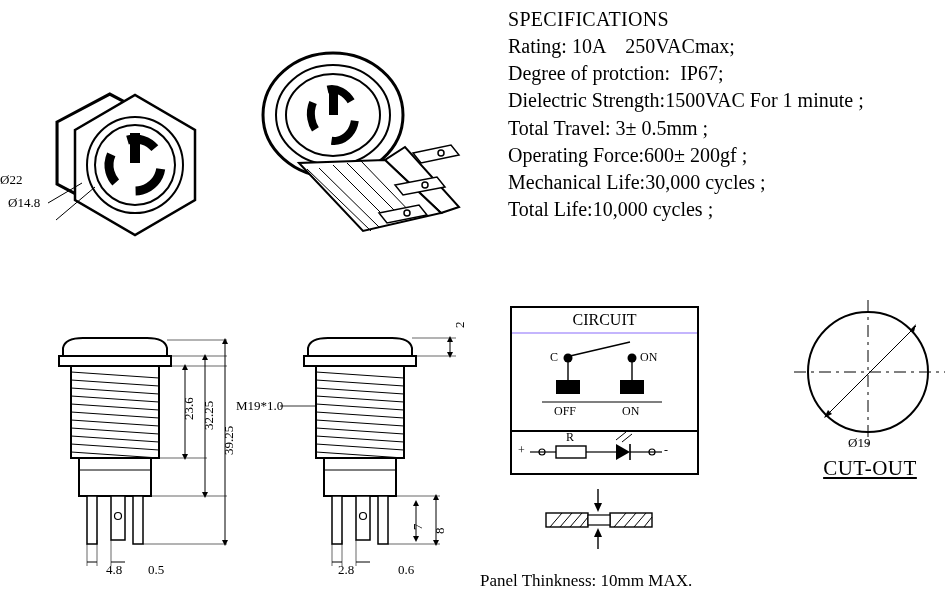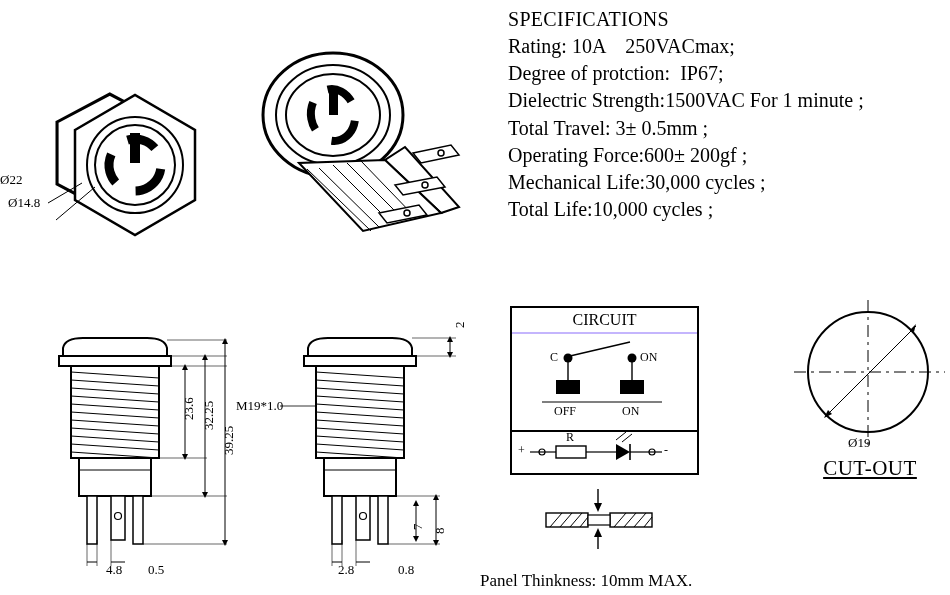--- a/index.html
+++ b/index.html
@@ -195,21 +195,21 @@
     <line x1="52" y1="214" x2="52" y2="236" stroke="#000" stroke-width="0.6"></line>
     <line x1="62" y1="210" x2="62" y2="236" stroke="#000" stroke-width="0.6"></line>
     <line x1="76" y1="210" x2="76" y2="236" stroke="#000" stroke-width="0.6"></line>
   </svg>
 </div>
 <div class="abs dim" style="left:236px;top:398px;text-align:right;">M19*1.0</div>
 <div class="abs dim rot90" style="left:452px;top:328px;">2</div>
 <div class="abs dim rot90" style="left:410px;top:530px;">7</div>
 <div class="abs dim rot90" style="left:432px;top:534px;">8</div>
 <div class="abs dim" style="left:338px;top:562px;">2.8</div>
-<div class="abs dim" style="left:398px;top:562px;">0.8</div>
+<div class="abs dim" style="left:398px;top:562px;">0.6</div>
 
 <div id="specs" class="abs">
   <div class="title">SPECIFICATIONS</div>
   <div class="line">Rating: 10A    250VACmax;</div>
   <div class="line">Degree of protction:  IP67;</div>
   <div class="line">Dielectric Strength:1500VAC For 1 minute ;</div>
   <div class="line">Total Travel: 3± 0.5mm ;</div>
   <div class="line">Operating Force:600± 200gf ;</div>
   <div class="line">Mechanical Life:30,000 cycles ;</div>
   <div class="line">Total Life:10,000 cycles ;</div>

